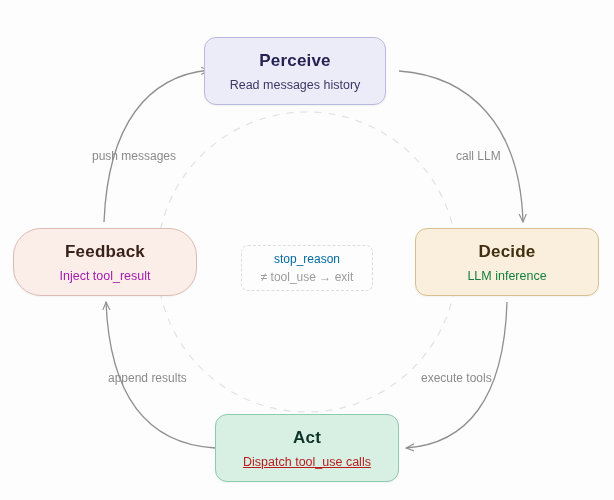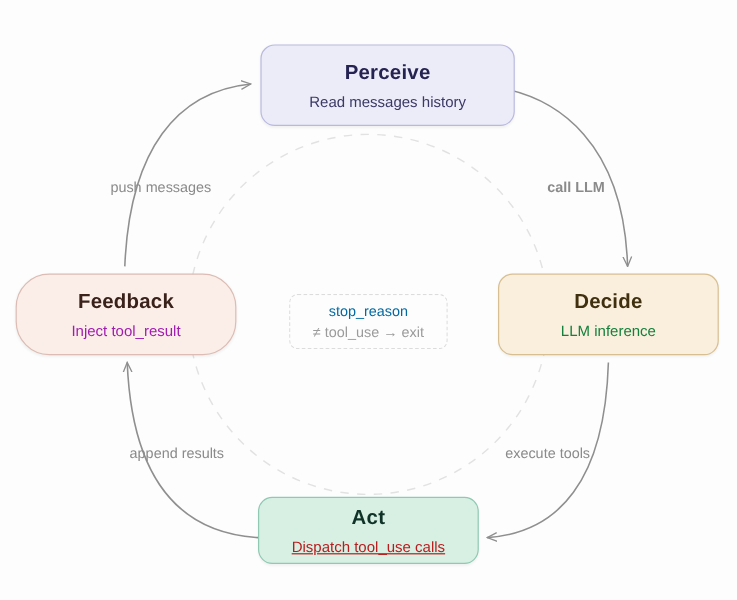--- a/index.html
+++ b/index.html
@@ -44,23 +44,23 @@
     letter-spacing: 0.2px;
     margin-bottom: 7px;
   }
   .node .subtitle {
     font-size: 12.5px;
     font-weight: normal;
   }
 
   
   #node-perceive {
-    left: 217px;
+    left: 204px;
     top: 37px;
-    width: 212px;
+    width: 182px;
     height: 68px;
     background: #ececf8;
     border-color: #b9b9e0;
   }
   #node-perceive .title   { color: #262352; }
   #node-perceive .subtitle{ color: #3b3866; }
 
   
   #node-decide {
     left: 415px;
@@ -71,21 +71,21 @@
     border-color: #d8bf92;
   }
   #node-decide .title    { color: #40300f; }
   #node-decide .subtitle { color: #15803d; }
 
   
   #node-act {
     left: 215px;
     top: 414px;
     width: 184px;
-    height: 56px;
+    height: 68px;
     background: #d8f0e4;
     border-color: #8fc9b2;
   }
   #node-act .title    { color: #103328; }
   #node-act .subtitle { color: #b91c1c; text-decoration: underline; }
 
   
   #node-feedback {
     left: 13px;
     top: 228px;
@@ -124,21 +124,21 @@
     color: #9b9b9b;
   }
 
   .edge-label {
     position: absolute;
     font-size: 12px;
     color: #8a8a8a;
     white-space: nowrap;
   }
   #label-push     { left: 92px;  top: 149px; }
-  #label-call     { left: 456px; top: 149px; font-weight: bold; }
+  #label-call     { left: 456px; top: 149px; }
   #label-append   { left: 108px; top: 371px; }
   #label-execute  { left: 421px; top: 371px; }
 </style>
 </head>
 <body>
 
 <div id="canvas">
 
   <svg id="edges" viewBox="0 0 614 500" xmlns="http://www.w3.org/2000/svg">
     <defs>

